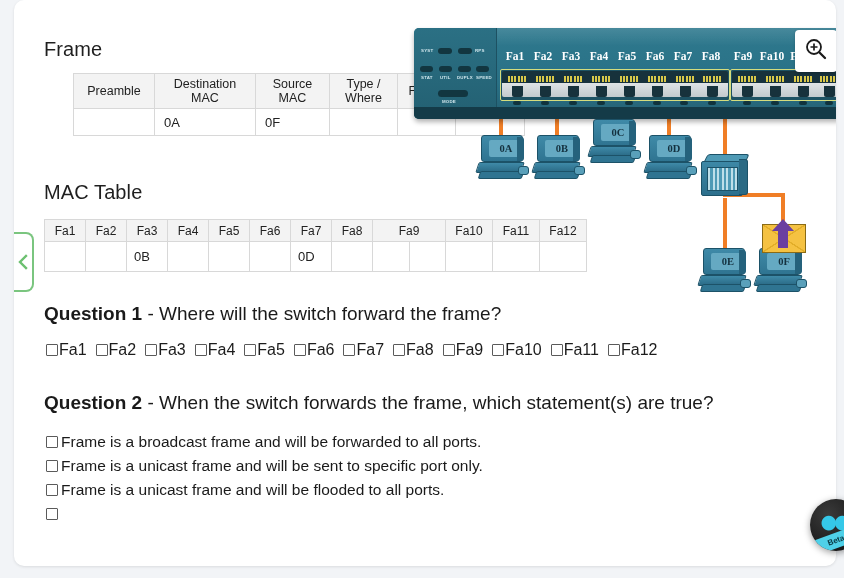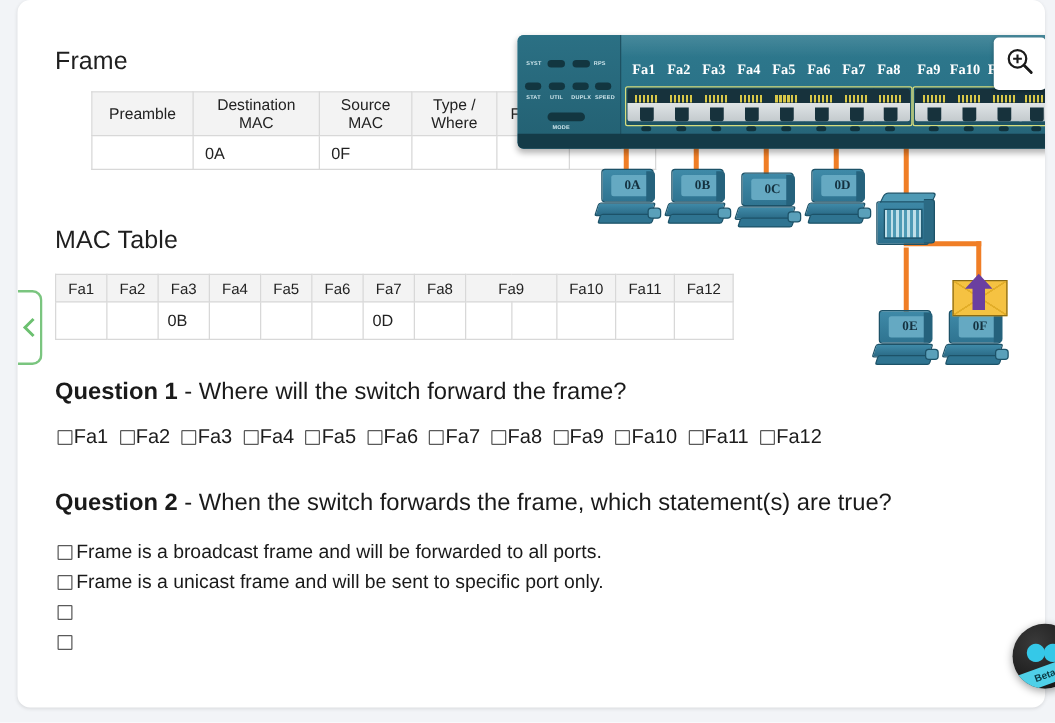--- a/index.html
+++ b/index.html
@@ -403,20 +403,21 @@
     <label class="q2-item">
       <span class="cb"></span>
       <span>Frame is a broadcast frame and will be forwarded to all ports.</span>
     </label>
     <label class="q2-item">
       <span class="cb"></span>
       <span>Frame is a unicast frame and will be sent to specific port only.</span>
     </label>
     <label class="q2-item">
       <span class="cb"></span>
+      <span>Frame is a unicast frame and will be flooded to all ports.</span>
     </label>
     <label class="q2-item">
       <span class="cb"></span>
     </label>
   </div>
 
   <div class="diagram">
 
     <div class="cable" style="left:99px;  top:88px; width:4px; height:41px;"></div>
     <div class="cable" style="left:155px; top:88px; width:4px; height:41px;"></div>
@@ -556,21 +557,21 @@
       <div class="screen-body">
             <div class="screen-in">
               <span class="pclabel">0B</span>
             </div>
           </div>
       <div class="side"></div>
           <div class="kb"></div>
           <div class="base"></div>
           <div class="mouse"></div>
     </div>
-    <div class="pc" style="left:189px; top:110px;">
+    <div class="pc" style="left:189px; top:91px;">
       <div class="screen-body">
             <div class="screen-in">
               <span class="pclabel">0C</span>
             </div>
           </div>
       <div class="side"></div>
           <div class="kb"></div>
           <div class="base"></div>
           <div class="mouse"></div>
     </div>

